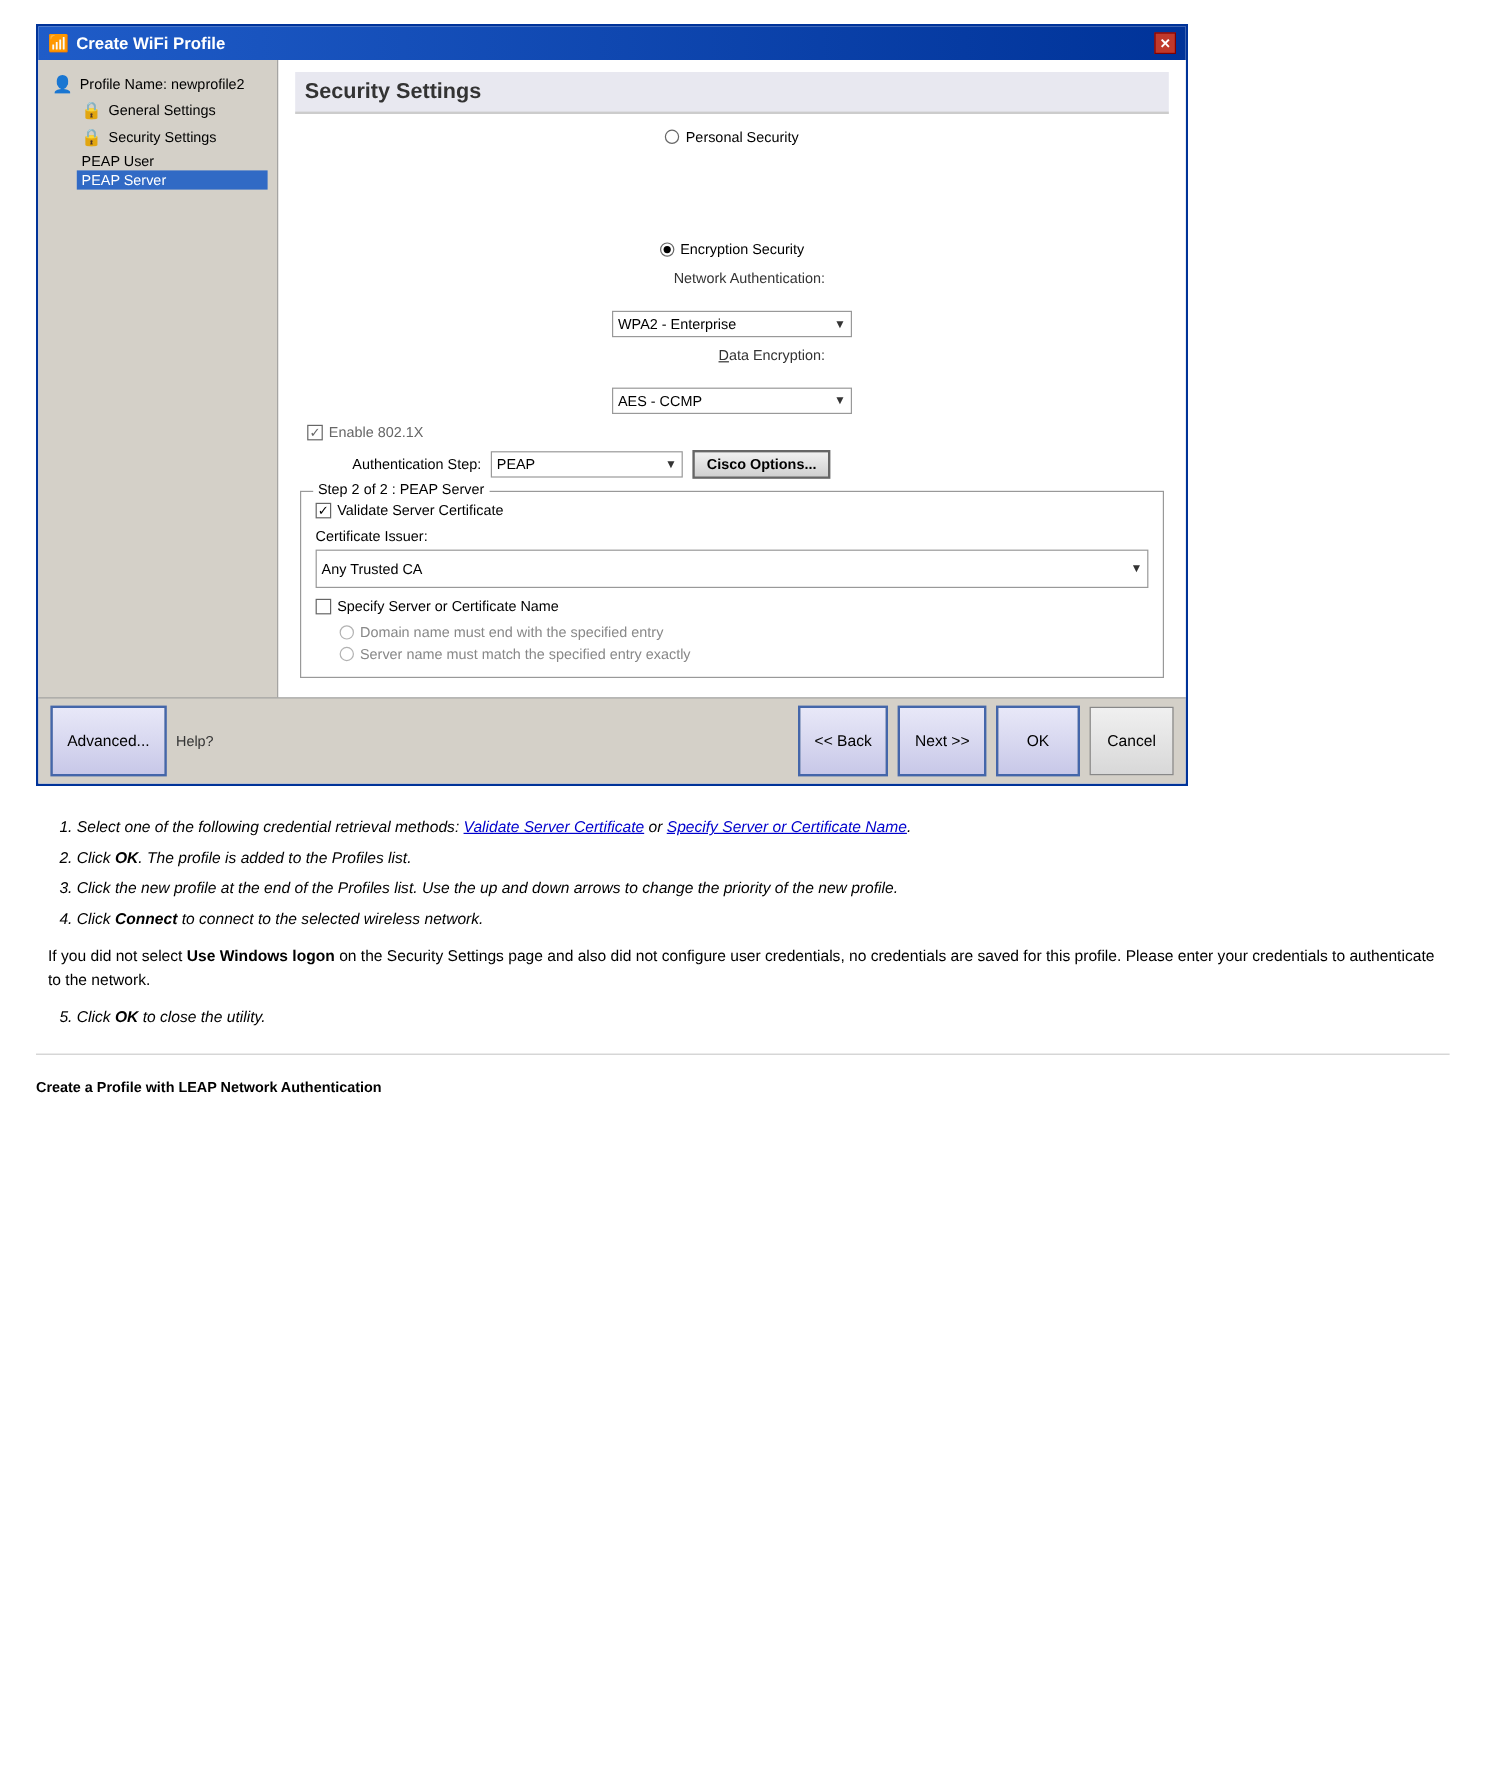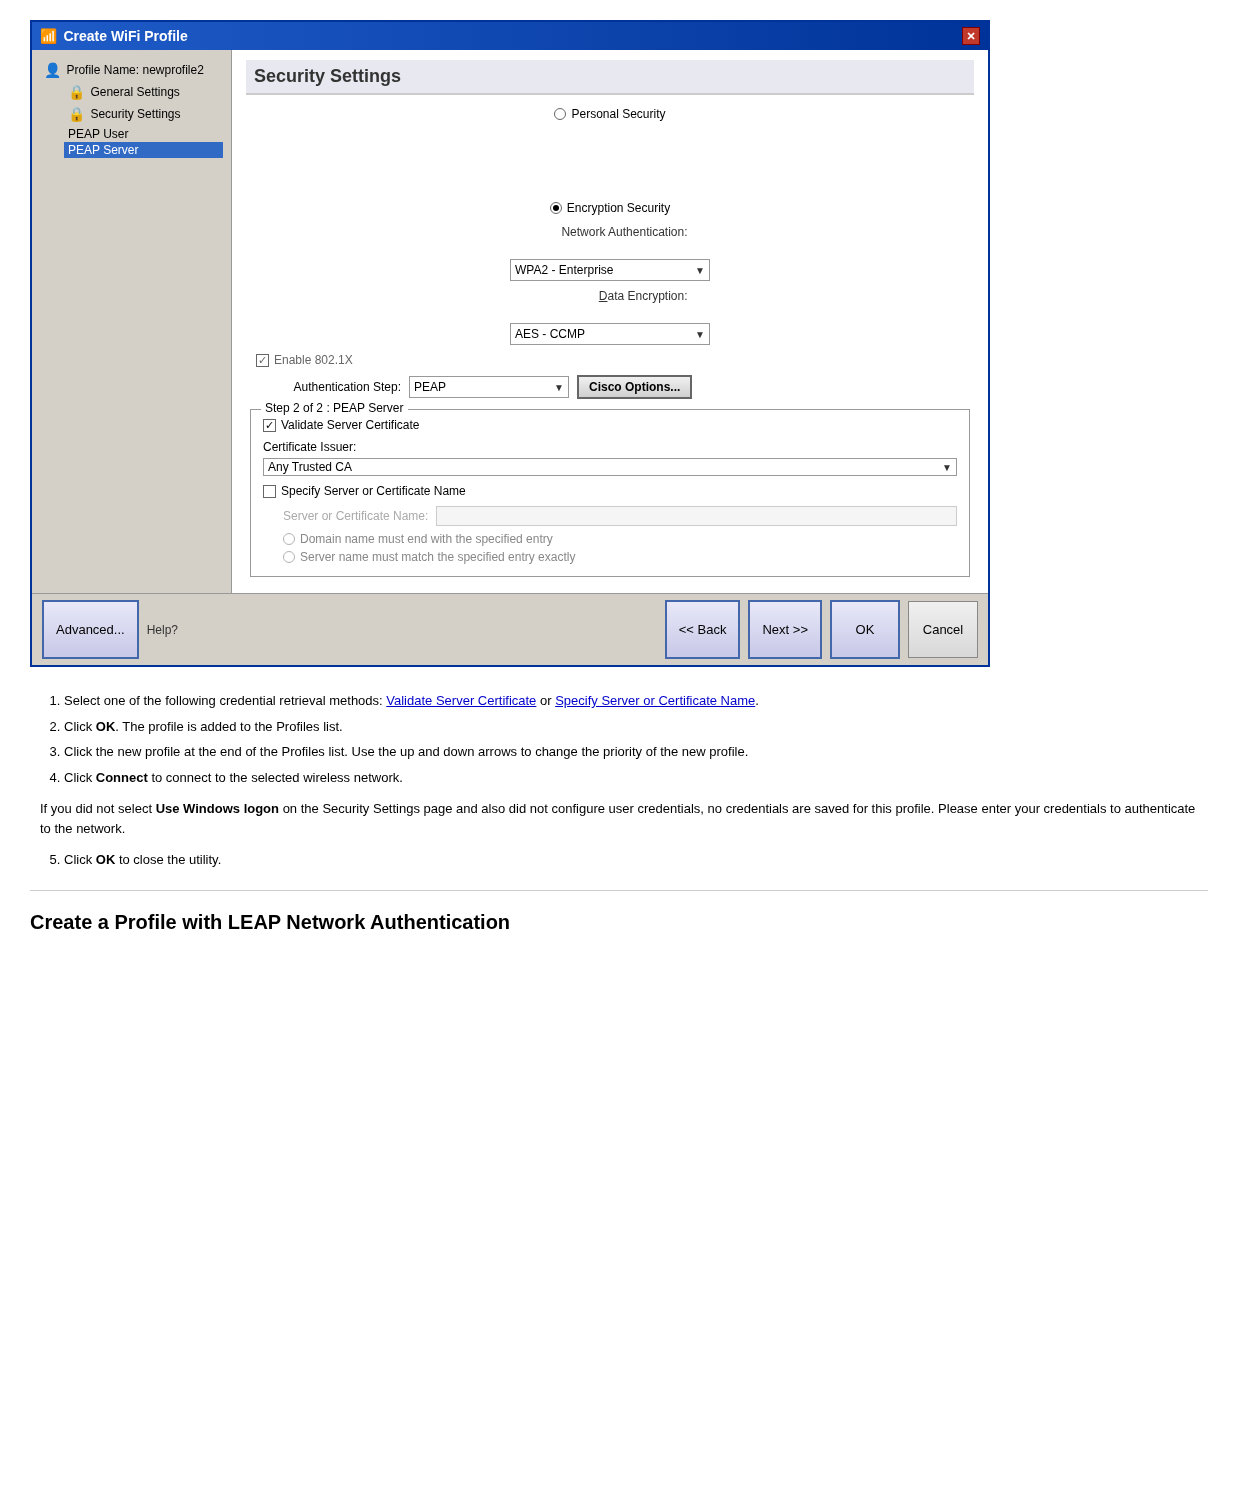--- a/index.html
+++ b/index.html
@@ -228,21 +228,21 @@
       margin-bottom: 4px;
       margin-top: 6px;
     }
 
     .full-select {
       width: 100%;
       border: 1px solid #999;
       background: white;
       font-size: 12px;
       padding: 2px 4px;
-      height: 18px;
+      height: 32px;
       display: flex;
       align-items: center;
       justify-content: space-between;
       margin-bottom: 8px;
     }
 
     .group-checkbox-row {
       display: flex;
       align-items: center;
       gap: 5px;
@@ -319,20 +319,21 @@
 
     .instructions ol {
       padding-left: 24px;
       margin-bottom: 12px;
     }
 
     .instructions ol li {
       margin-bottom: 6px;
       font-size: 13px;
       line-height: 1.5;
+      font-style: italic;
     }
 
     .instructions p {
       margin-bottom: 12px;
       font-size: 13px;
       line-height: 1.5;
     }
 
     .link-text {
       color: #0000cc;
@@ -344,21 +345,21 @@
       font-weight: bold;
     }
 
     hr.section-divider {
       border: none;
       border-top: 1px solid #ccc;
       margin: 20px 0;
     }
 
     .page-section-title {
-      font-size: 20px;
+      font-size: 12px;
       font-weight: bold;
       color: #000;
       margin-bottom: 10px;
     }
 
     
     .cb-checked {
       width: 13px;
       height: 13px;
       border: 1px solid #666;
@@ -501,24 +502,20 @@
           <div class="full-select">
             <span>Any Trusted CA</span>
             <span class="select-arrow">▼</span>
           </div>
 
           <div class="group-checkbox-row">
             <span class="cb-unchecked"></span>
             <span>Specify Server or Certificate Name</span>
           </div>
 
-          <div class="sub-form-row">
-            <span style="color:#aaa;">Server or Certificate Name:</span>
-            <input class="sub-input" type="text" disabled="" style="border: 1px solid rgb(204, 204, 204); background: rgb(245, 245, 245); height: 20px; flex: 1 1 0%;">
-          </div>
 
           <div class="radio-sub-row">
             <span class="radio-dot dimmed"></span>
             <span>Domain name must end with the specified entry</span>
           </div>
 
           <div class="radio-sub-row">
             <span class="radio-dot dimmed"></span>
             <span>Server name must match the specified entry exactly</span>
           </div>

